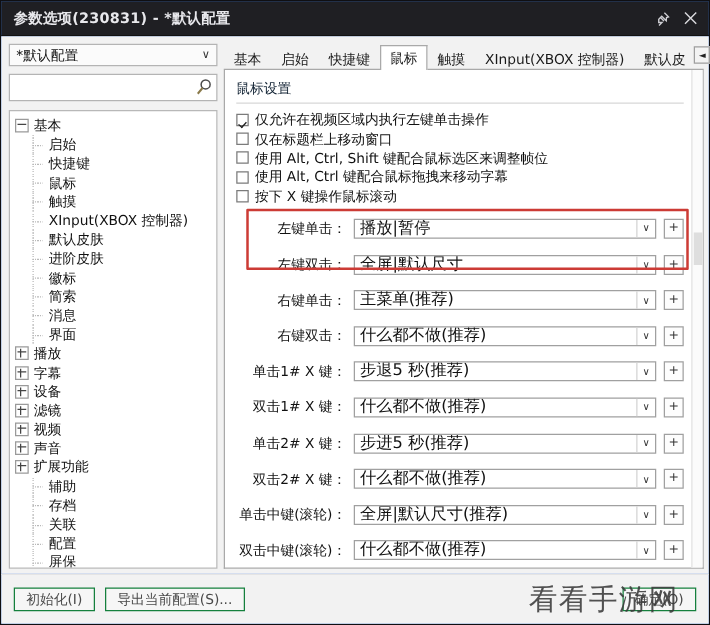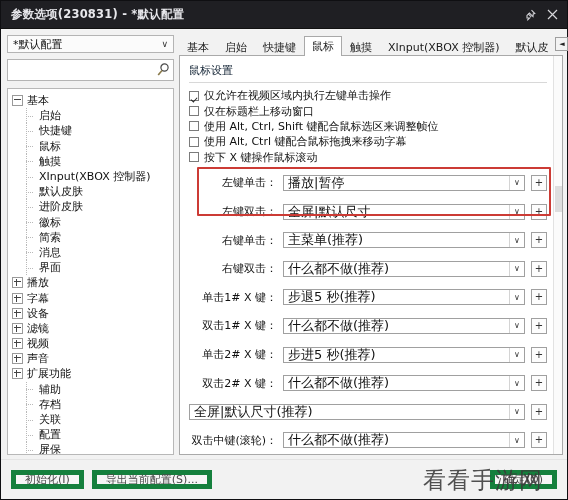--- a/index.html
+++ b/index.html
@@ -167,21 +167,21 @@
   }
   .vs-thumb{width:7px;background:#dedede;margin-top:130px;height:26px;}
   
   .footer{
     height:40px;flex:none;display:flex;align-items:center;
     padding:0 10px 0 10px;box-sizing:border-box;position:relative;
     border-top:1px solid #e4e4e4;background:#f2f2f2;
   }
   .btn{
     height:19px;min-width:58px;padding:0 9px;
-    border:5px solid #15803d;background:#f6f6f6;color:#4a4a4a;
+    border:1px solid #15803d;background:#f6f6f6;color:#4a4a4a;
     font-size:11px;display:flex;align-items:center;justify-content:center;
     box-sizing:border-box;white-space:nowrap;margin-right:8px;
   }
   .btn.ok{min-width:58px;margin-right:0;}
   .footer-spacer{flex:1;}
   .watermark{
     position:absolute;right:24px;top:50%;transform:translateY(-50%);
     font-size:23px;color:#3a3a3a;opacity:.88;font-weight:500;
     letter-spacing:1px;white-space:nowrap;pointer-events:none;
     font-family:"DejaVu Sans","Liberation Sans",sans-serif;
@@ -445,20 +445,21 @@
               </div>
               <div class="row">
                 <div class="lbl">双击2# X 键：</div>
                 <div class="combo">
                   <span class="cval">什么都不做(推荐)</span>
                   <span class="cbtn">∨</span>
                 </div>
                 <div class="plusbtn">+</div>
               </div>
               <div class="row">
+                <div class="lbl">单击中键(滚轮)：</div>
                 <div class="combo">
                   <span class="cval">全屏|默认尺寸(推荐)</span>
                   <span class="cbtn">∨</span>
                 </div>
                 <div class="plusbtn">+</div>
               </div>
               <div class="row">
                 <div class="lbl">双击中键(滚轮)：</div>
                 <div class="combo">
                   <span class="cval">什么都不做(推荐)</span>

